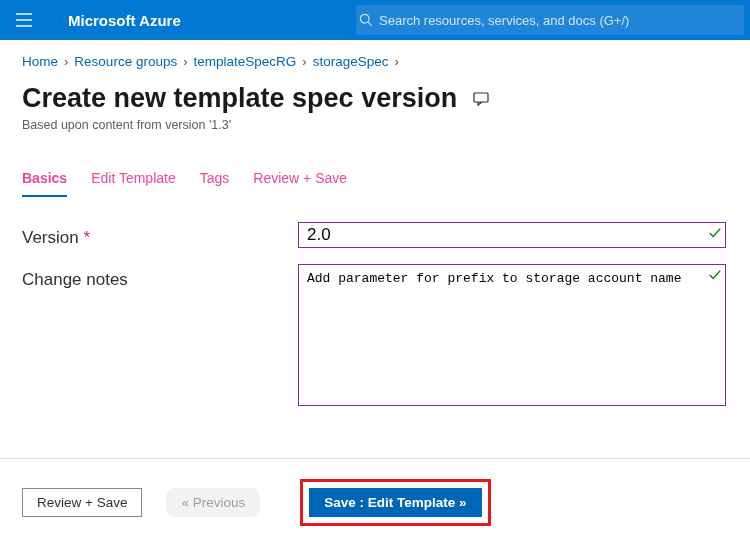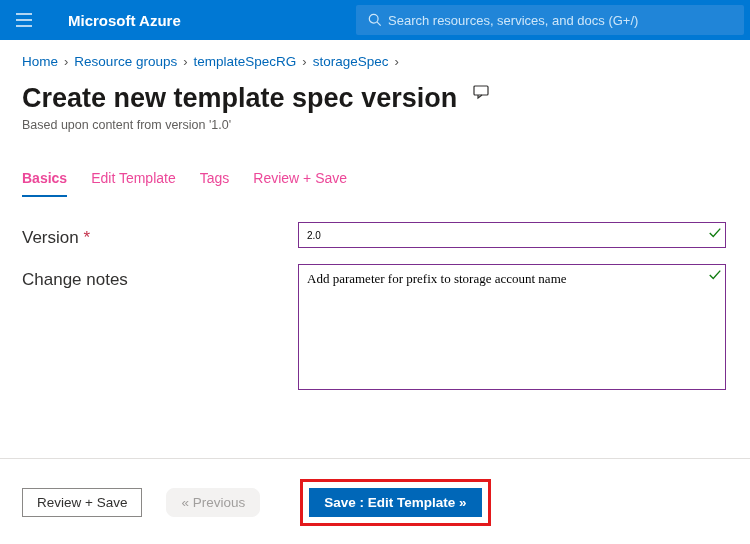--- a/index.html
+++ b/index.html
@@ -1,41 +1,41 @@
 <!DOCTYPE html>
 <html><head>
 <meta charset="utf-8">
 <style>
   * { box-sizing: border-box; margin: 0; padding: 0; font-family: "Segoe UI", Arial, sans-serif; }
   html, body { width: 750px; height: 544px; background: #fff; overflow: hidden; }
   .topbar { height: 40px; background: #0078d4; display: flex; align-items: center; padding: 0 6px 0 6px; }
   .hamburger { width: 36px; height: 40px; display: flex; align-items: center; justify-content: center; cursor: pointer; }
   .brand { color: #fff; font-size: 15px; font-weight: 600; margin-left: 26px; }
   .search-wrap { margin-left: auto; }
-  .search { width: 388px; height: 30px; background: #2085d8; display: flex; align-items: center; border-radius:2px; padding:0 12px; }
+  .search { width: 388px; height: 30px; background: #2085d8; display: flex; align-items: center; border-radius:2px; padding:0 3px; }
   .search input { flex:1; background:transparent; border:none; color:#cde6f9; font-size:13px; outline:none; }
   .search input::placeholder { color:#cde6f9; }
   .content { padding: 14px 22px 0 22px; }
   .breadcrumb { font-size: 13.5px; color:#0067b8; display:flex; align-items:center; gap:2px;text-align:right; }
   .breadcrumb a { color:#0067b8; text-decoration:none; cursor:pointer; }
   .chev { color:#555; font-size:13px; padding:0 4px; }
-  .title-row { display:flex; align-items:flex-start; margin-top:14px; gap:15px;}
+  .title-row { display:flex; align-items:center; margin-top:14px; gap:15px;}
   h1 { font-size:27px; font-weight:600; color:#1b1a19; }
   .feedback-icon { width:18px; height:18px; display:flex; align-items:center; justify-content:center; cursor:pointer; }
   .subtitle { font-size:12.5px; color:#605e5c; margin-top:4px; }
   .tabs { display:flex; gap:24px; margin-top:38px; border-bottom:0; font-size:14px; }
   .tab { padding:0 0 9px 0; cursor:pointer; color:#ec4899; }
   .tab.active { font-weight:600; border-bottom:2.5px solid #0067b8; margin-bottom:-1px; }
   .form { margin-top:26px; }
   .form-row { display:flex; margin-bottom:16px; }
   .form-label { width:276px; font-size:17px; color:#323130; padding-top:6px; }
   .req { color:#c4314b; }
   .field-wrap { flex:1; position:relative; }
-  .txt { width:428px; height:26px; border:1px solid #7b2e8e; font-size:10px; padding:2px 28px 2px 8px; outline:none; }
-  .ta { width:428px; height:126px; border:1px solid #7b2e8e; font-size:13px; padding:6px 28px 6px 8px; outline:none; resize:none; font-family:Liberation Serif, serif; }
+  .txt { width:428px; height:26px; border:1px solid #7b2e8e; font-size:17px; padding:2px 28px 2px 8px; outline:none; }
+  .ta { width:428px; height:142px; border:1px solid #7b2e8e; font-size:13px; padding:6px 28px 6px 8px; outline:none; resize:none; font-family:Liberation Mono, monospace; }
   .check { position:absolute; right:6px; top:4px; color:#107c10; pointer-events:none; }
   .footer { position:absolute; bottom:0; left:0; right:0; border-top:1px solid #e1dfdd; padding:20px 22px 18px; display:flex; gap:24px; align-items:center; }
   .btn { height:29px; font-size:13.5px; padding:0 14px; cursor:pointer; border:1px solid #8a8886; background:#fff; color:#323130; }
   .btn.disabled { background:#f3f2f1; color:#a19f9d; border-color:#f3f2f1; cursor:default;border-radius:8px; }
   .btn.primary { background:#0067b8; color:#fff; border-color:#0067b8; font-weight:600; }
   .highlight-box { margin-left:16px; border:3px solid #e3191c; padding:6px; display:inline-flex; }
 </style>
 </head>
 <body>
 
@@ -75,21 +75,21 @@
 
   <div class="title-row">
     <h1>Create new template spec version</h1>
     <div class="feedback-icon">
       <svg width="16" height="16" viewBox="0 0 16 16">
           <rect x="1" y="2" width="14" height="9" rx="1" stroke="#323130" fill="none" stroke-width="1.2"></rect>
           <path d="M5 11 L5 14 L9 11" stroke="#323130" fill="none" stroke-width="1.2"></path>
         </svg>
     </div>
   </div>
-  <div class="subtitle">Based upon content from version '1.0'</div>
+  <div class="subtitle">Based upon content from version '1.3'</div>
 
   <div class="tabs">
     <div class="tab active">Basics</div>
     <div class="tab">Edit Template</div>
     <div class="tab">Tags</div>
     <div class="tab">Review + Save</div>
   </div>
 
   <div class="form">
     <div class="form-row">

